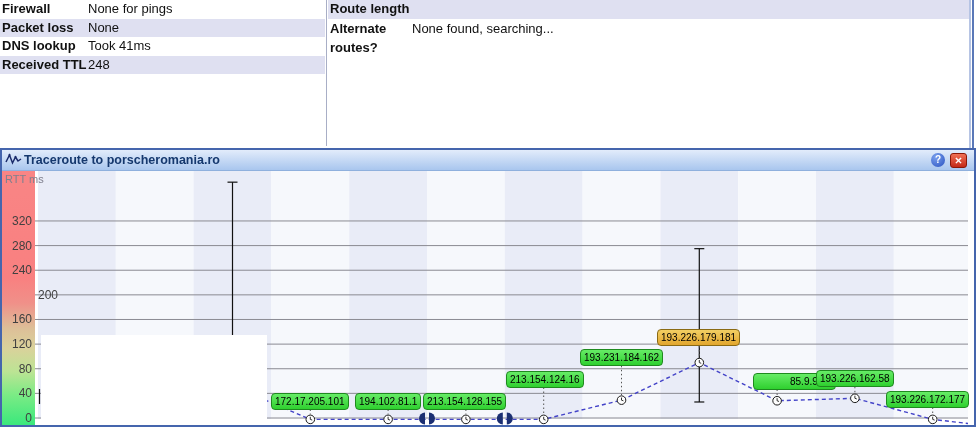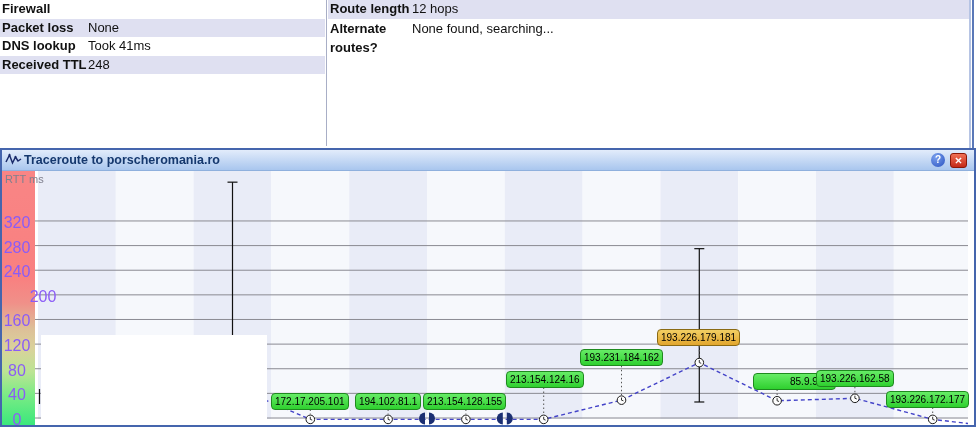--- a/index.html
+++ b/index.html
@@ -37,54 +37,54 @@
              color:#fff;font-size:9.5px;font-weight:bold;text-align:center;line-height:13px;cursor:default;}
 
   
   .chart{position:absolute;top:21px;left:0;width:972px;height:254px;background:#fff;overflow:hidden;}
   .chart svg{position:absolute;top:0;left:0;}
   .colorbar{position:absolute;top:0;left:0;width:33px;height:254px;
      background:linear-gradient(to bottom,
        #f98585 0%,#f98080 42%,#f09089 52%,#ddbf98 62%,#d9d29b 70%,
        #bce494 79%,#7ceb85 88%,#3ae87c 100%);}
   .ylab{position:absolute;top:2px;left:3px;font-size:11px;color:#80808e;}
-  .ytick{position:absolute;left:0;width:30px;text-align:center;font-size:16px;color:#8b5cf6;}
+  .ytick{position:absolute;left:0;width:30px;text-align:right;font-size:12px;color:#404040;}
   .hop-label{position:absolute;font-size:10px;padding:2px 3px;border-radius:4px;
              color:#000;white-space:nowrap;z-index:4;}
   .hop-label.green{background:linear-gradient(#66ec66,#2fd02f);border:1px solid #1f8a1f;}
   .hop-label.orange{background:linear-gradient(#f2cf63,#e2a62e);border:1px solid #8a6a14;}
   .blank-overlay{position:absolute;left:39px;top:164px;width:226px;height:90px;background:#fff;z-index:5;}
 </style>
 </head>
 <body>
 
 <div id="screen">
 
   <div class="tbl tbl-left">
     <div class="row">
       <span class="lbl">Firewall</span>
+      <span class="val">None for pings</span>
     </div>
     <div class="row shaded">
       <span class="lbl">Packet loss</span>
       <span class="val">None</span>
     </div>
     <div class="row">
       <span class="lbl">DNS lookup</span>
       <span class="val">Took 41ms</span>
     </div>
     <div class="row shaded">
       <span class="lbl">Received TTL</span>
       <span class="val">248</span>
     </div>
   </div>
 
   <div class="tbl tbl-right">
     <div class="row shaded">
       <span class="lbl">Route length</span>
-      <span class="val">12 hops</span>
     </div>
     <div class="row row-tall">
       <span class="lbl">Alternate routes?</span>
       <span class="val">None found, searching...</span>
     </div>
   </div>
 
   <div class="vdivider"></div>
   <div class="redge-light"></div>
   <div class="redge-dark"></div>

